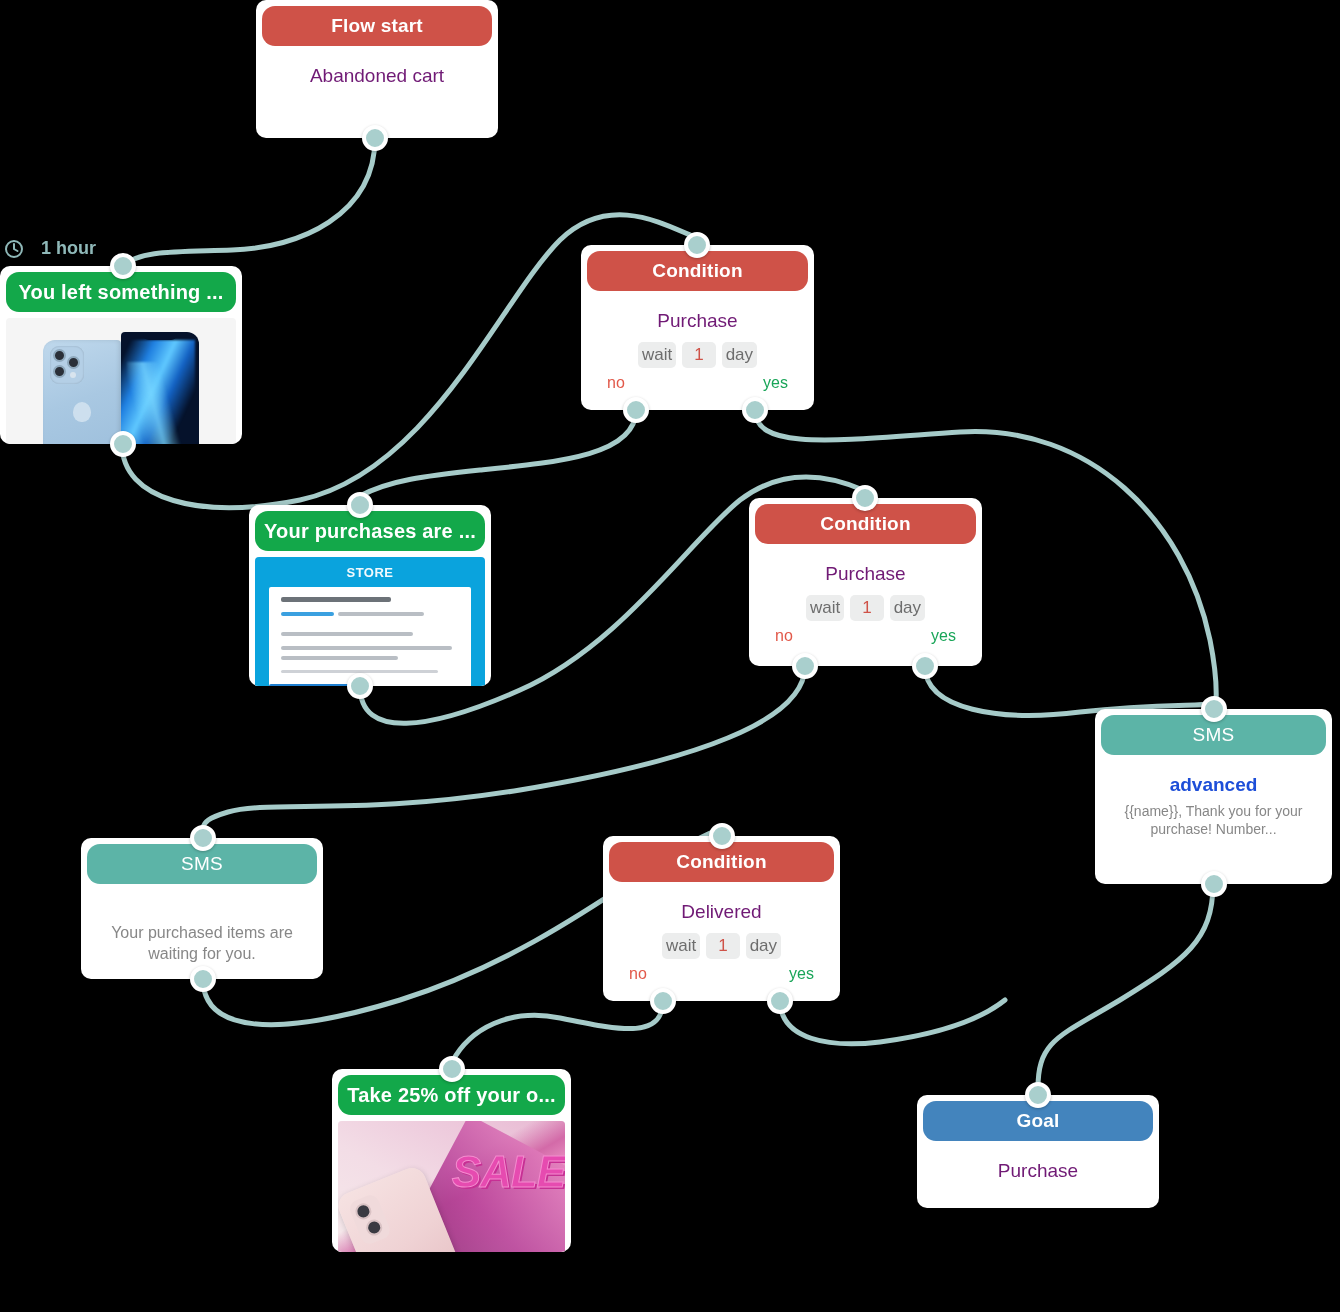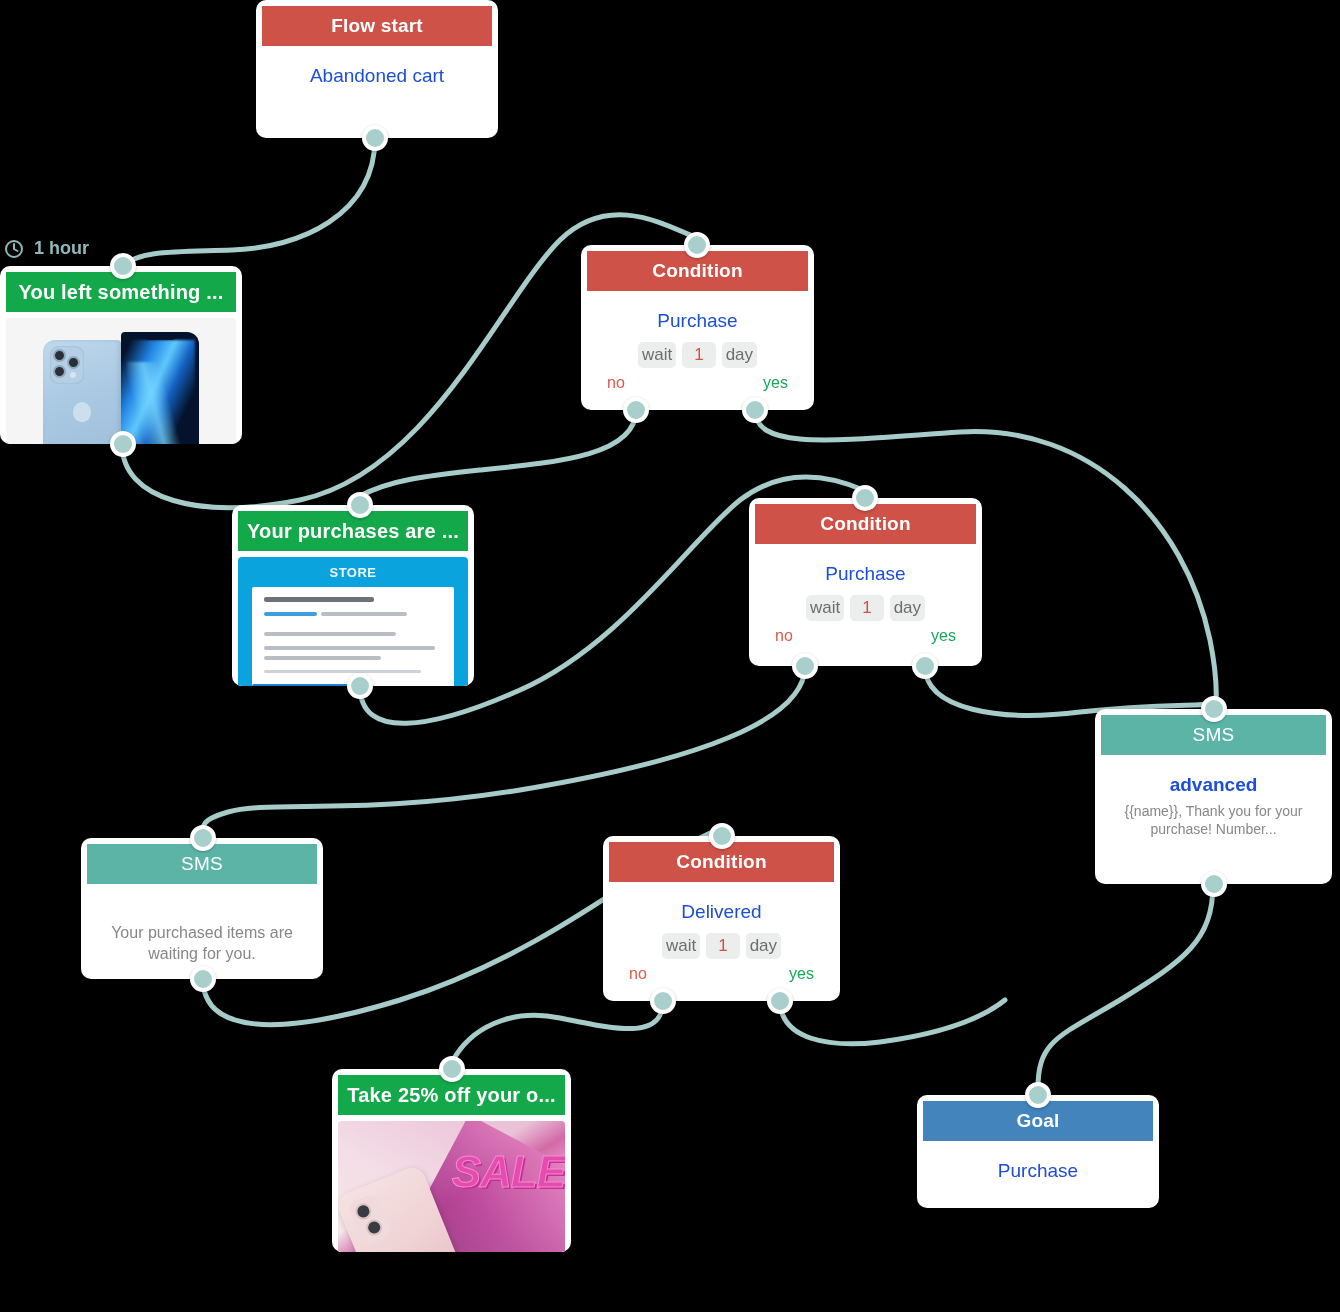--- a/index.html
+++ b/index.html
@@ -22,30 +22,30 @@
     box-sizing:border-box;
   }
   .node-hd{
     height:40px;line-height:40px;
     text-align:center;
     color:#ffffff;
     font-size:19px;
     font-weight:bold;
     letter-spacing:.2px;
     margin:6px 6px 0 6px;
-    border-radius:0;
+    border-radius:13px;
   }
   .hd-red{background:#cf5248;}
   .hd-green{background:#13a84a;}
   .hd-teal{background:#5cb4a7;font-weight:normal;}
   .hd-blue{background:#4384bd;}
 
   .node-body{padding:10px 12px 14px 12px;text-align:center;}
   .node-title{
-    font-size:19px;color:#1d4ed8;margin-top:9px;margin-bottom:4px;
+    font-size:19px;color:#701a75;margin-top:9px;margin-bottom:4px;
   }
   .node-title.bold{font-weight:bold;color:#1d4ed8;}
   .node-sub{
     font-size:14px;color:#878787;line-height:1.32;margin-top:6px;
   }
 
   
   .chips{margin-top:10px;display:flex;justify-content:center;gap:6px;}
   .chip{
     background:#eceded;border-radius:5px;
@@ -62,21 +62,21 @@
   
   .port{
     position:absolute;width:26px;height:26px;border-radius:50%;
     background:#a9cfcd;border:4px solid #ffffff;
     box-sizing:border-box;z-index:6;
     box-shadow:0 1px 3px rgba(0,0,0,.25);
   }
 
   
   .wait-badge{
-    position:absolute;display:flex;align-items:center;gap:10px;
+    position:absolute;display:flex;align-items:center;gap:17px;
     color:#8fb8b8;font-size:18px;font-weight:bold;z-index:7;
   }
 
   
   .media{
     margin:6px;border-radius:4px;overflow:hidden;position:relative;
     background:#f4f4f4;
   }
   .phone-wrap{
     height:140px;background:#f5f5f5;display:flex;align-items:flex-end;justify-content:center;
@@ -245,21 +245,21 @@
       <div class="branch">
         <span class="no">no</span>
         <span class="yes">yes</span>
       </div>
     </div>
   </div>
   <div class="port" style="left:684px;top:232px;"></div>
   <div class="port" style="left:623px;top:397px;"></div>
   <div class="port" style="left:742px;top:397px;"></div>
 
-  <div class="node" style="left:232px;top:505px;width:242px;height:181px;">
+  <div class="node" style="left:249px;top:505px;width:242px;height:181px;">
     <div class="node-hd hd-green" style="font-size:20px;">Your purchases are ...</div>
     <div class="media">
       <div class="email">
         <div class="estore">STORE</div>
         <div class="ecard">
           <div class="eline dark"></div>
           <div style="margin-bottom:6px;"><span class="eline blue"></span><span class="eline w4" style="display:inline-block;width:48%;"></span></div>
           <div class="eline w2"></div>
           <div class="eline w1" style="margin-top:10px;"></div>
           <div class="eline w5"></div>

